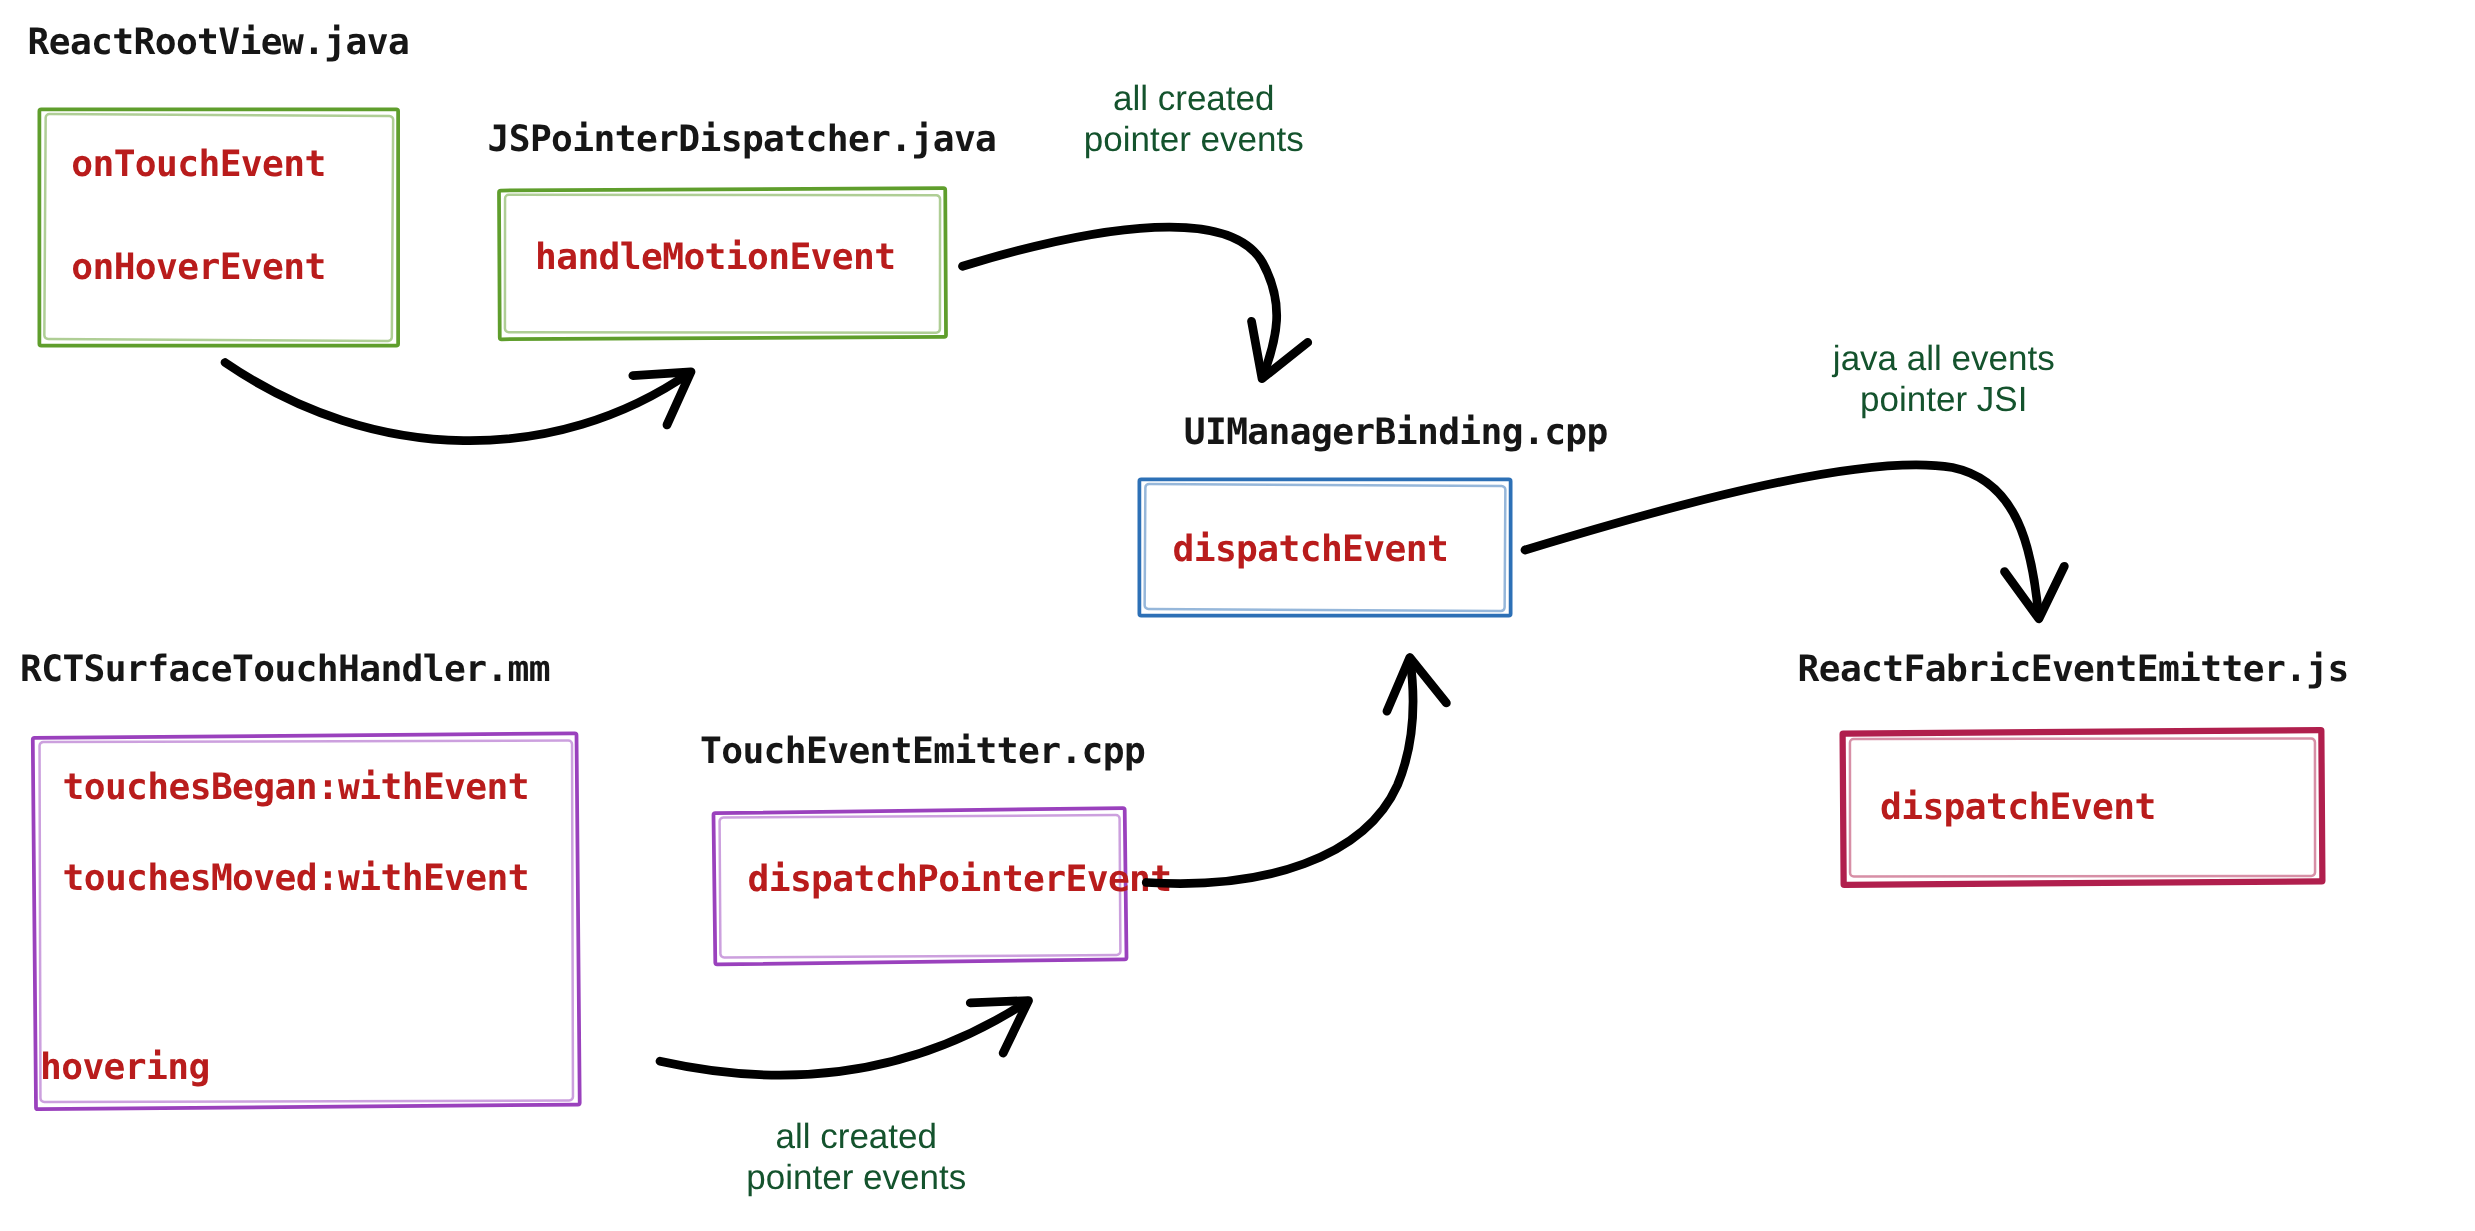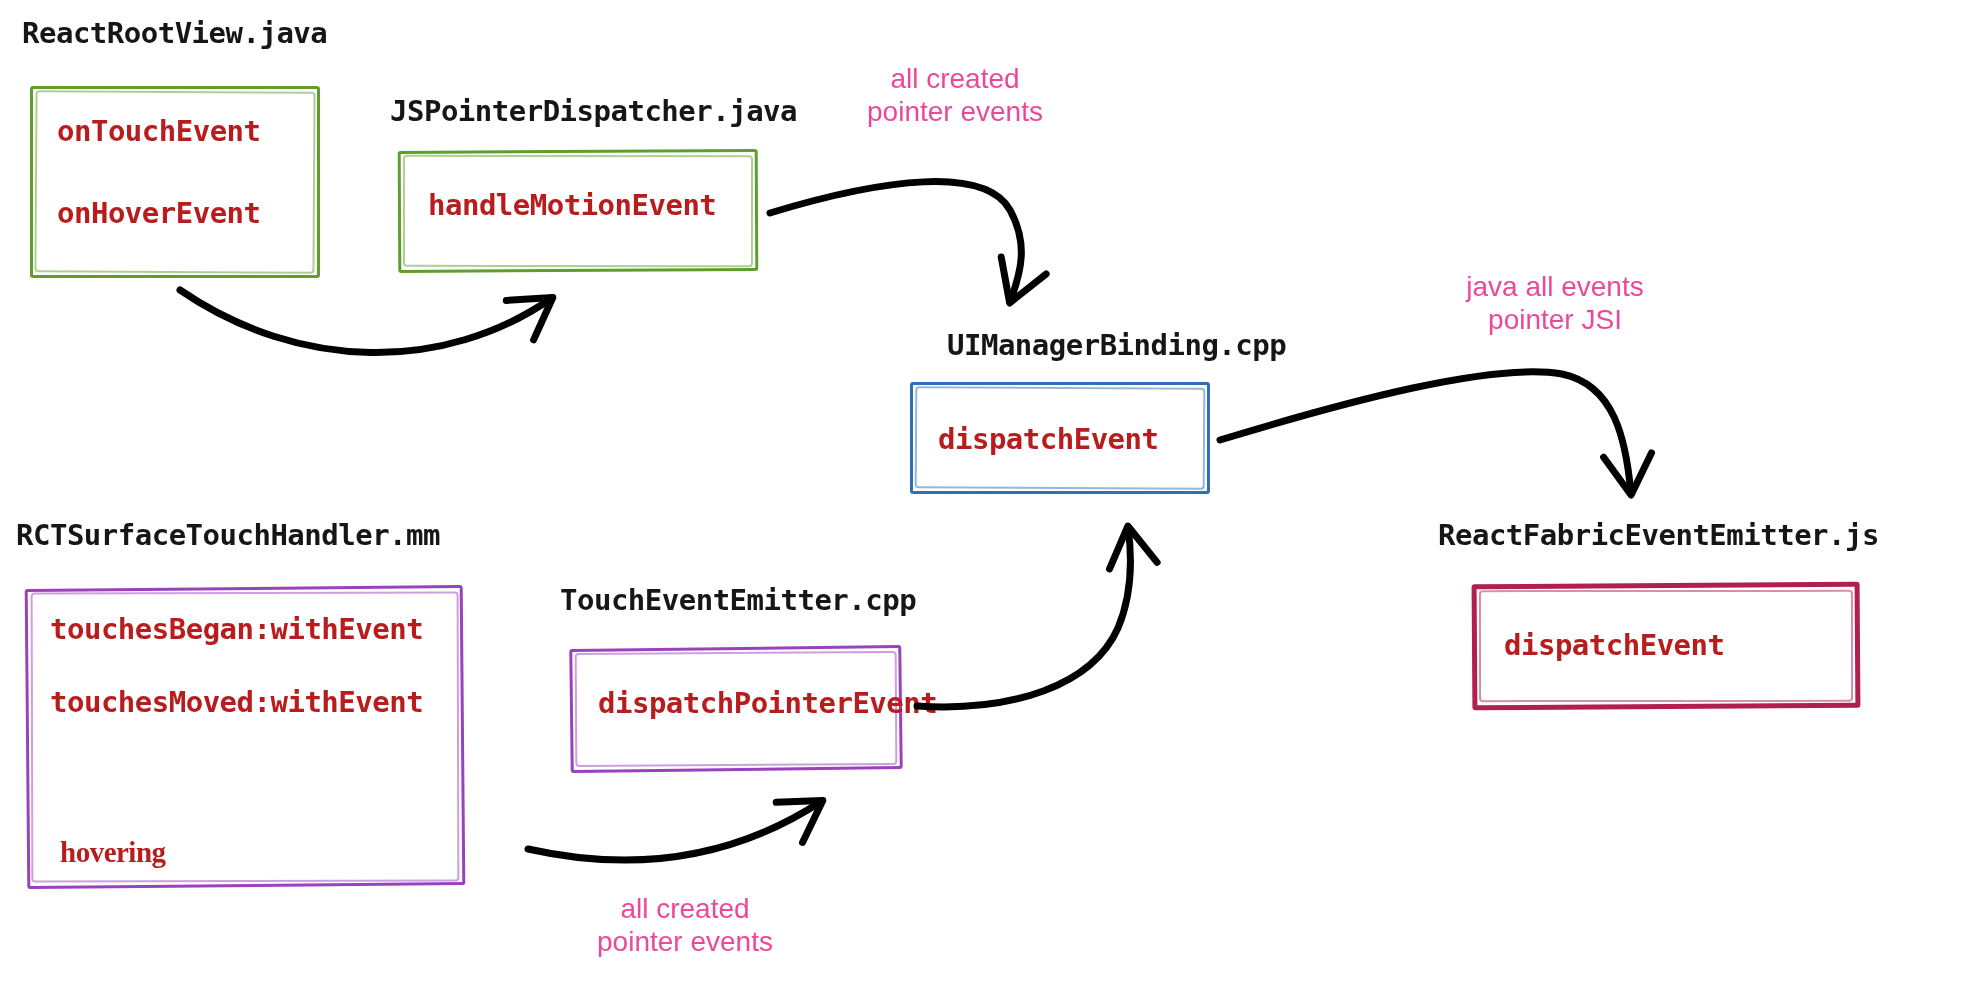--- a/index.html
+++ b/index.html
@@ -28,21 +28,21 @@
   }
   .c-green{--c:var(--android-green);}
   .c-blue{--c:var(--core-blue);}
   .c-purple{--c:var(--ios-purple);}
   .c-crimson{--c:var(--js-crimson);border-width:5px;}
   .method{
     position:absolute;font-family:"DejaVu Sans Mono","Liberation Mono",monospace;
     font-weight:700;font-size:29px;color:#b91c1c;white-space:nowrap;letter-spacing:-0.5px;
   }
   .edge-label{
-    position:absolute;font-size:28px;line-height:1.18;text-align:center;color:#ec4899;
+    position:absolute;font-size:28px;line-height:1.18;text-align:center;color:#14532d;
   }
   .edge-label.mono-label{
     font-family:"DejaVu Sans Mono","Liberation Mono",monospace;font-weight:700;font-size:29px;
     letter-spacing:-0.5px;
   }
   svg.arrows{position:absolute;left:0;top:0;pointer-events:none;}
   svg.arrows path{stroke:var(--arrow-black,#000);stroke-width:7;fill:none;
     stroke-linecap:round;stroke-linejoin:round;}
 </style>
 </head>
@@ -69,21 +69,21 @@
   <div class="file-label" style="left:1438px;top:518px;">ReactFabricEventEmitter.js</div>
 
   <div class="box c-crimson" style="left:1472px;top:583px;width:388px;height:126px;transform:rotate(-0.4deg);"></div>
   <div class="method" style="left:1504px;top:628px;">dispatchEvent</div>
 
   <div class="file-label" style="left:16px;top:518px;">RCTSurfaceTouchHandler.mm</div>
 
   <div class="box c-purple" style="left:26px;top:587px;width:438px;height:300px;transform:rotate(-0.5deg);"></div>
   <div class="method" style="left:50px;top:612px;">touchesBegan:withEvent</div>
   <div class="method" style="left:50px;top:685px;">touchesMoved:withEvent</div>
-  <div class="method" style="left:60px;top:836px;font-family:Liberation Serif, serif;">hovering</div>
+  <div class="method" style="left:32px;top:836px;">hovering</div>
 
   <div class="file-label" style="left:560px;top:583px;">TouchEventEmitter.cpp</div>
 
   <div class="box c-purple" style="left:570px;top:647px;width:332px;height:124px;transform:rotate(-0.7deg);"></div>
   <div class="method" style="left:598px;top:686px;text-align:center;">dispatchPointerEvent</div>
 
 
   <div class="edge-label" style="left:820px;top:62px;width:270px;">
     <div>all created</div>
     <div>pointer events</div>

